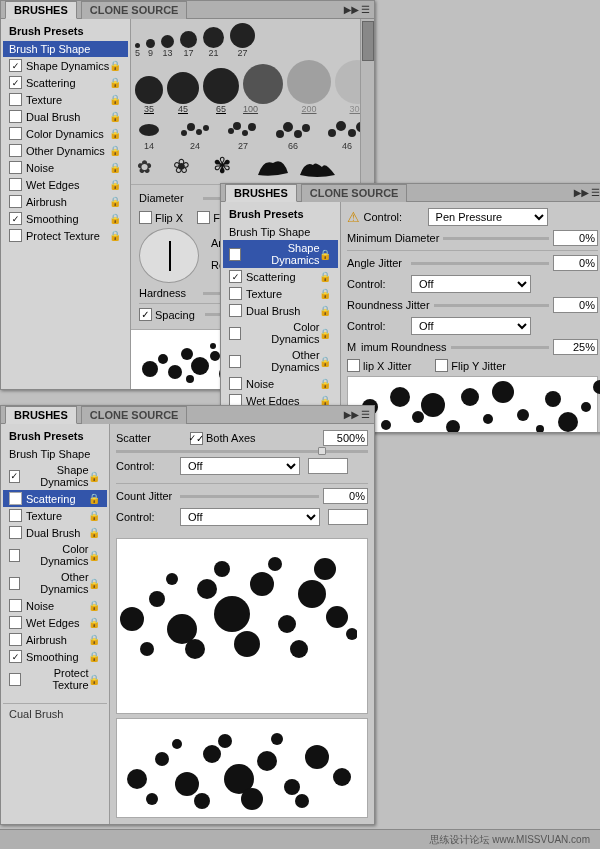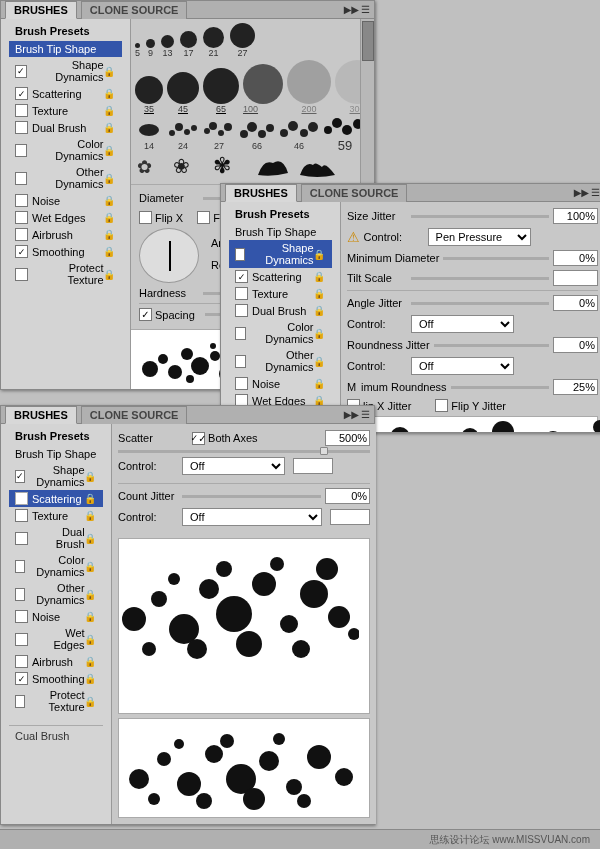--- a/index.html
+++ b/index.html
@@ -57,21 +57,21 @@
       gap: 2px;
       font-size: 10px;
       color: #333;
     }
 
     
     .brush-list {
       width: 130px;
       background: #d4d4d4;
       border-right: 1px solid #999;
-      padding: 4px 8px;
+      padding: 4px 2px;
     }
 
     .brush-list-title {
       font-weight: bold;
       padding: 2px 6px 4px;
       font-size: 11px;
     }
 
     .brush-list-item {
       display: flex;
@@ -188,21 +188,21 @@
       justify-content: center;
       font-size: 9px;
     }
     .chk.checked::after {
       content: '✓';
       font-size: 10px;
       color: #000;
     }
 
     select {
-      width: 103px;
+      width: 120px;
     }
 
     .percent-box {
       background: #fff;
       border: 1px solid #888;
       width: 45px;
       height: 16px;
       font-size: 11px;
       text-align: right;
       padding: 0 2px;
@@ -373,21 +373,21 @@
             <div style="display:flex;flex-direction:column;align-items:center;opacity:0.5;">
               <div style="width:44px;height:44px;background:#444;border-radius:50%;opacity:0.6;"></div>
               <span style="font-size:9px;color:#333;">200</span>
             </div>
             <div style="display:flex;flex-direction:column;align-items:center;opacity:0.4;">
               <div style="width:44px;height:44px;background:#666;border-radius:50%;opacity:0.4;"></div>
               <span style="font-size:9px;color:#333;">300</span>
             </div>
           </div>
 
-          <div style="display:flex; gap:4px; margin-bottom:2px; align-items:center;">
+          <div style="display:flex; gap:16px; margin-bottom:2px; align-items:center;">
             <div style="display:flex;flex-direction:column;align-items:center;">
               <svg width="28" height="22">
                   <ellipse cx="14" cy="11" rx="10" ry="6" fill="#222"></ellipse>
                 </svg>
               <span style="font-size:9px;color:#333;">14</span>
             </div>
             <div style="display:flex;flex-direction:column;align-items:center;">
               <svg width="32" height="22">
                 <g fill="#222">
                   <circle cx="5" cy="14" r="3"></circle>
@@ -596,48 +596,38 @@
       </div>
       <div class="brush-list-item">
         <div class="cb"></div>
         <span>Wet Edges</span>
         <span class="lock">🔒</span>
       </div>
     </div>
 
     <div style="flex:1; padding:6px; overflow:auto; background:#c8c8c8;">
 
-      <div class="row">
-        <span class="label">Size Jitter</span>
-        <div style="flex:1; height:3px; background:#aaa;"></div>
-        <div class="percent-box">100%</div>
-      </div>
 
       <div class="row">
         <span style="color:#cc8800; font-size:14px;">⚠</span>
         <span class="label">Control:</span>
         <select>
           <option>Pen Pressure</option>
           <option>Off</option>
           <option>Fade</option>
           <option>Pen Tilt</option>
         </select>
       </div>
 
       <div class="row">
         <span class="label">Minimum Diameter</span>
         <div style="flex:1; height:3px; background:#aaa;"></div>
         <div class="percent-box">0%</div>
       </div>
 
-      <div class="row">
-        <span class="label">Tilt Scale</span>
-        <div style="flex:1; height:3px; background:#aaa;"></div>
-        <div class="percent-box"></div>
-      </div>
       <hr class="divider">
 
       <div class="row">
         <span class="label">Angle Jitter</span>
         <div style="flex:1; height:3px; background:#aaa;"></div>
         <div class="percent-box">0%</div>
       </div>
       <div class="row">
         <span class="label">Control:</span>
         <select>

